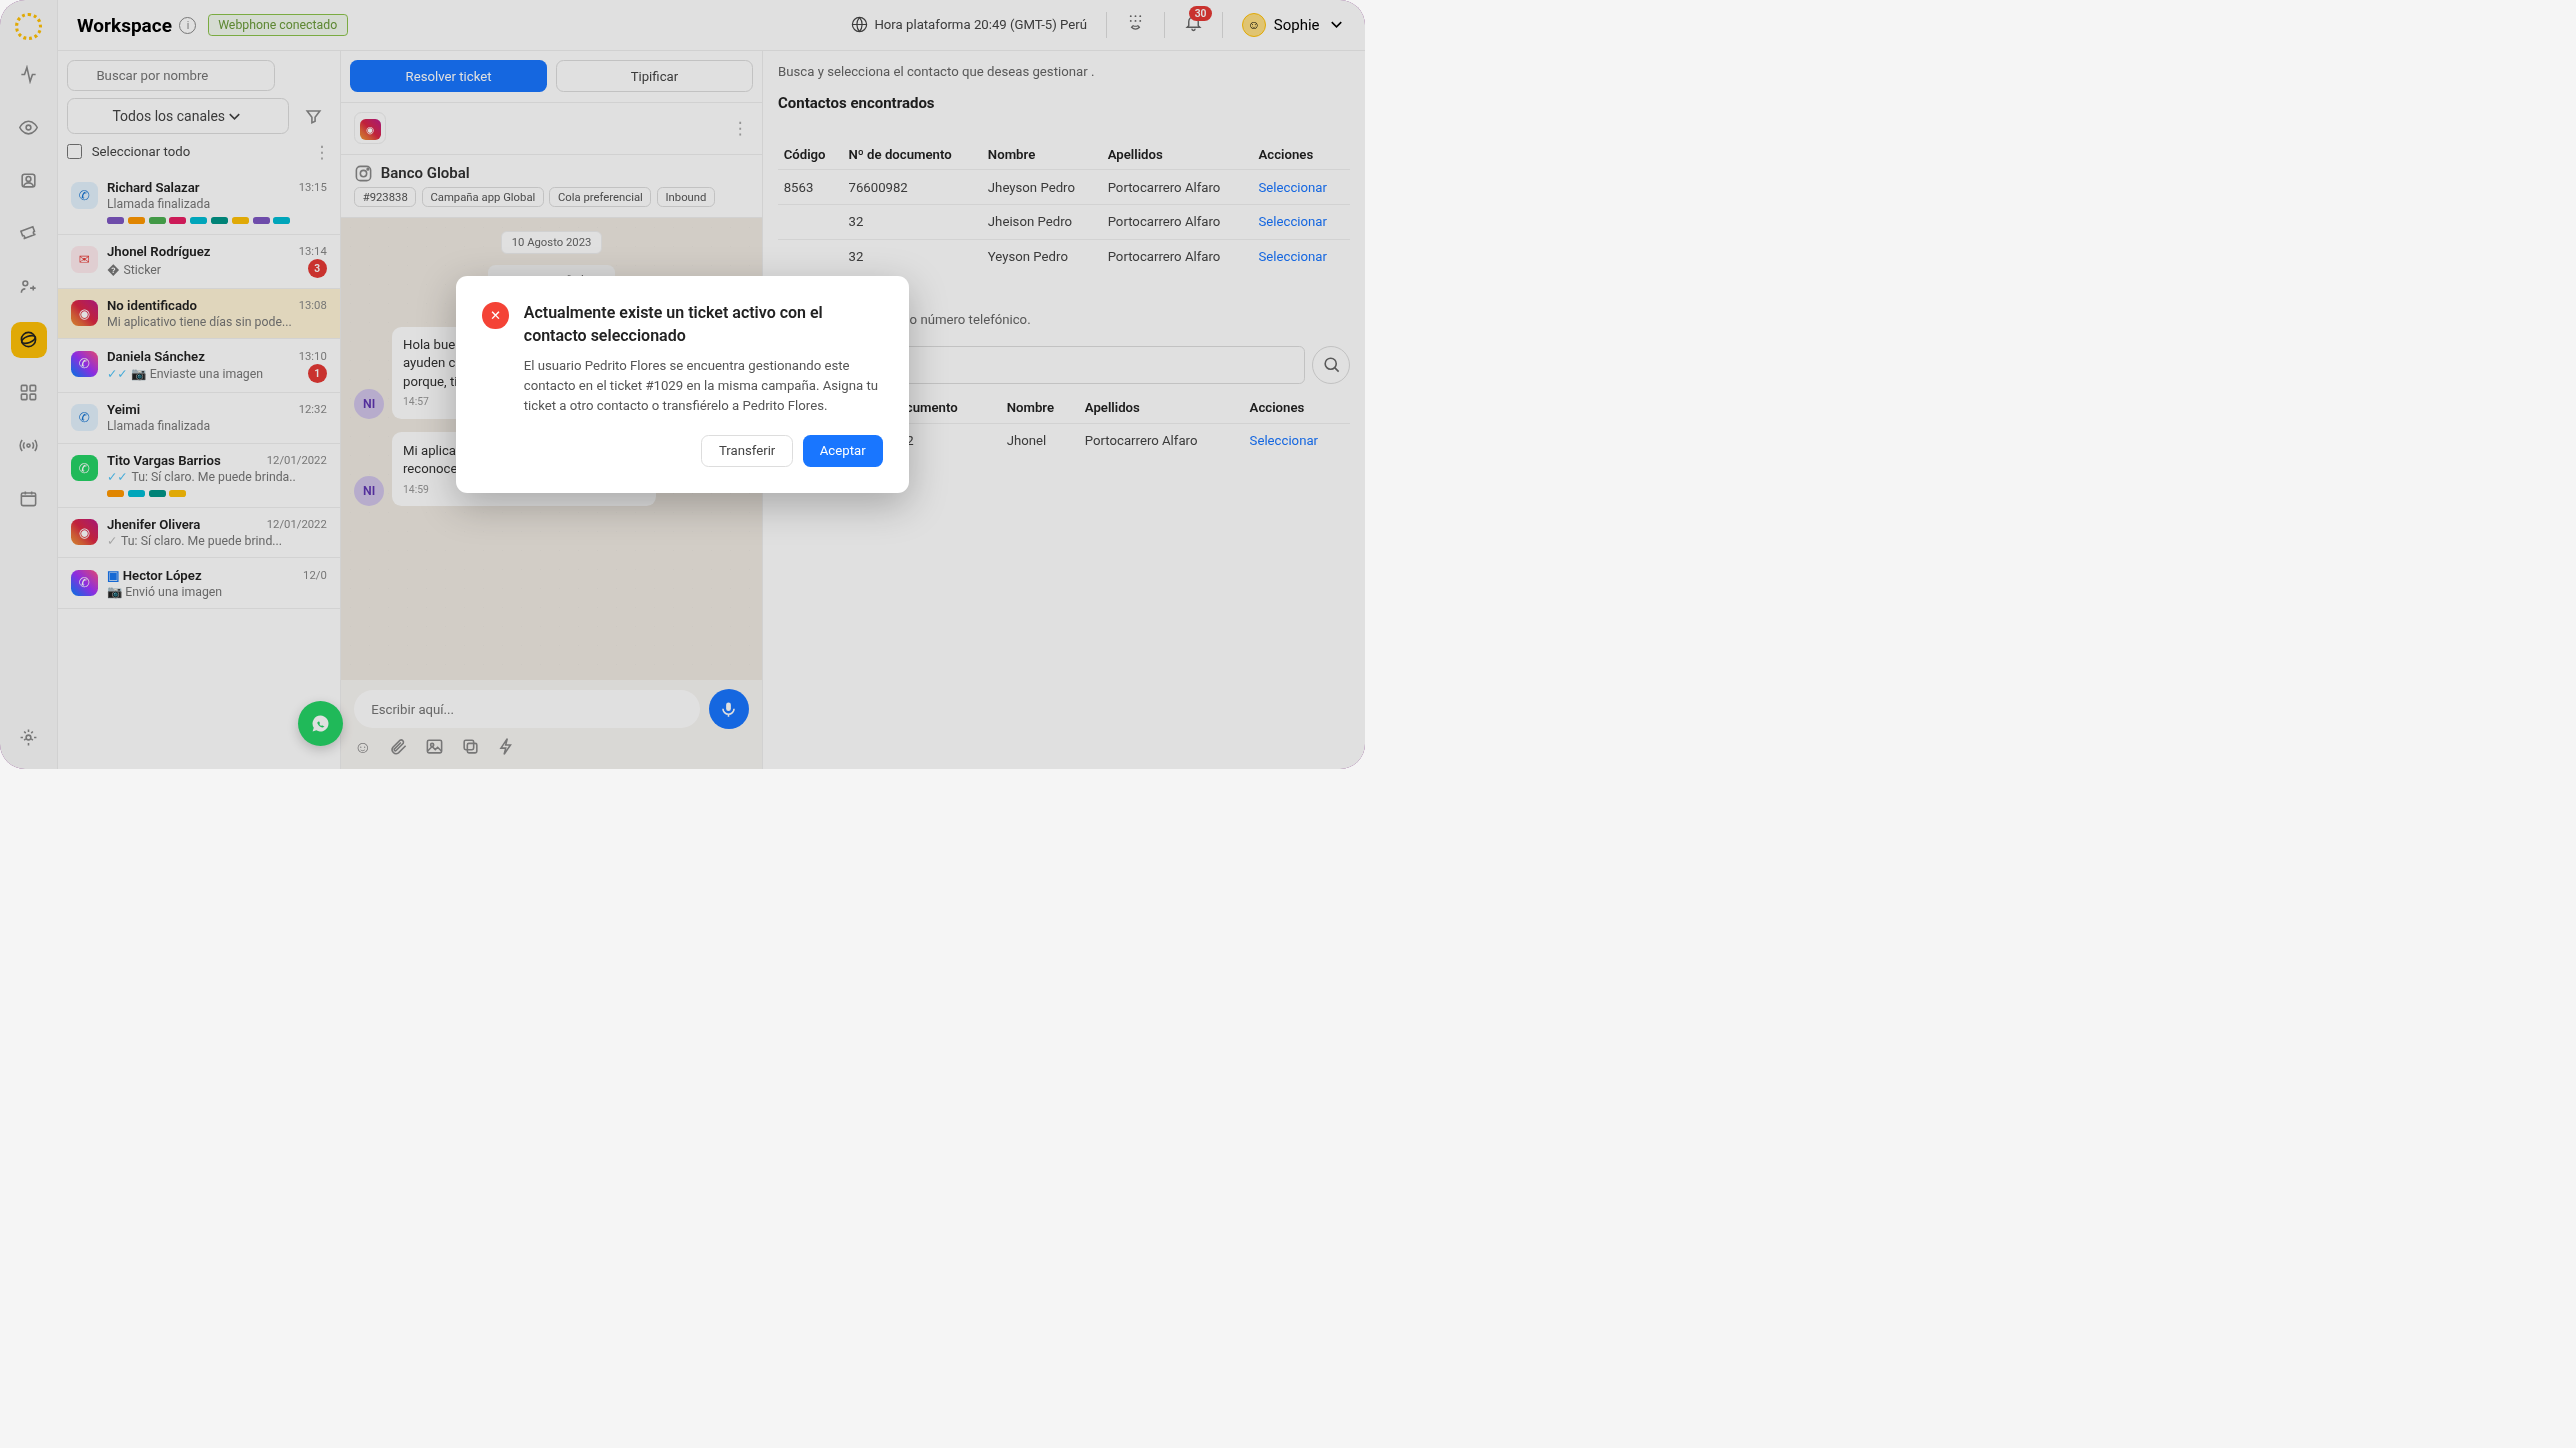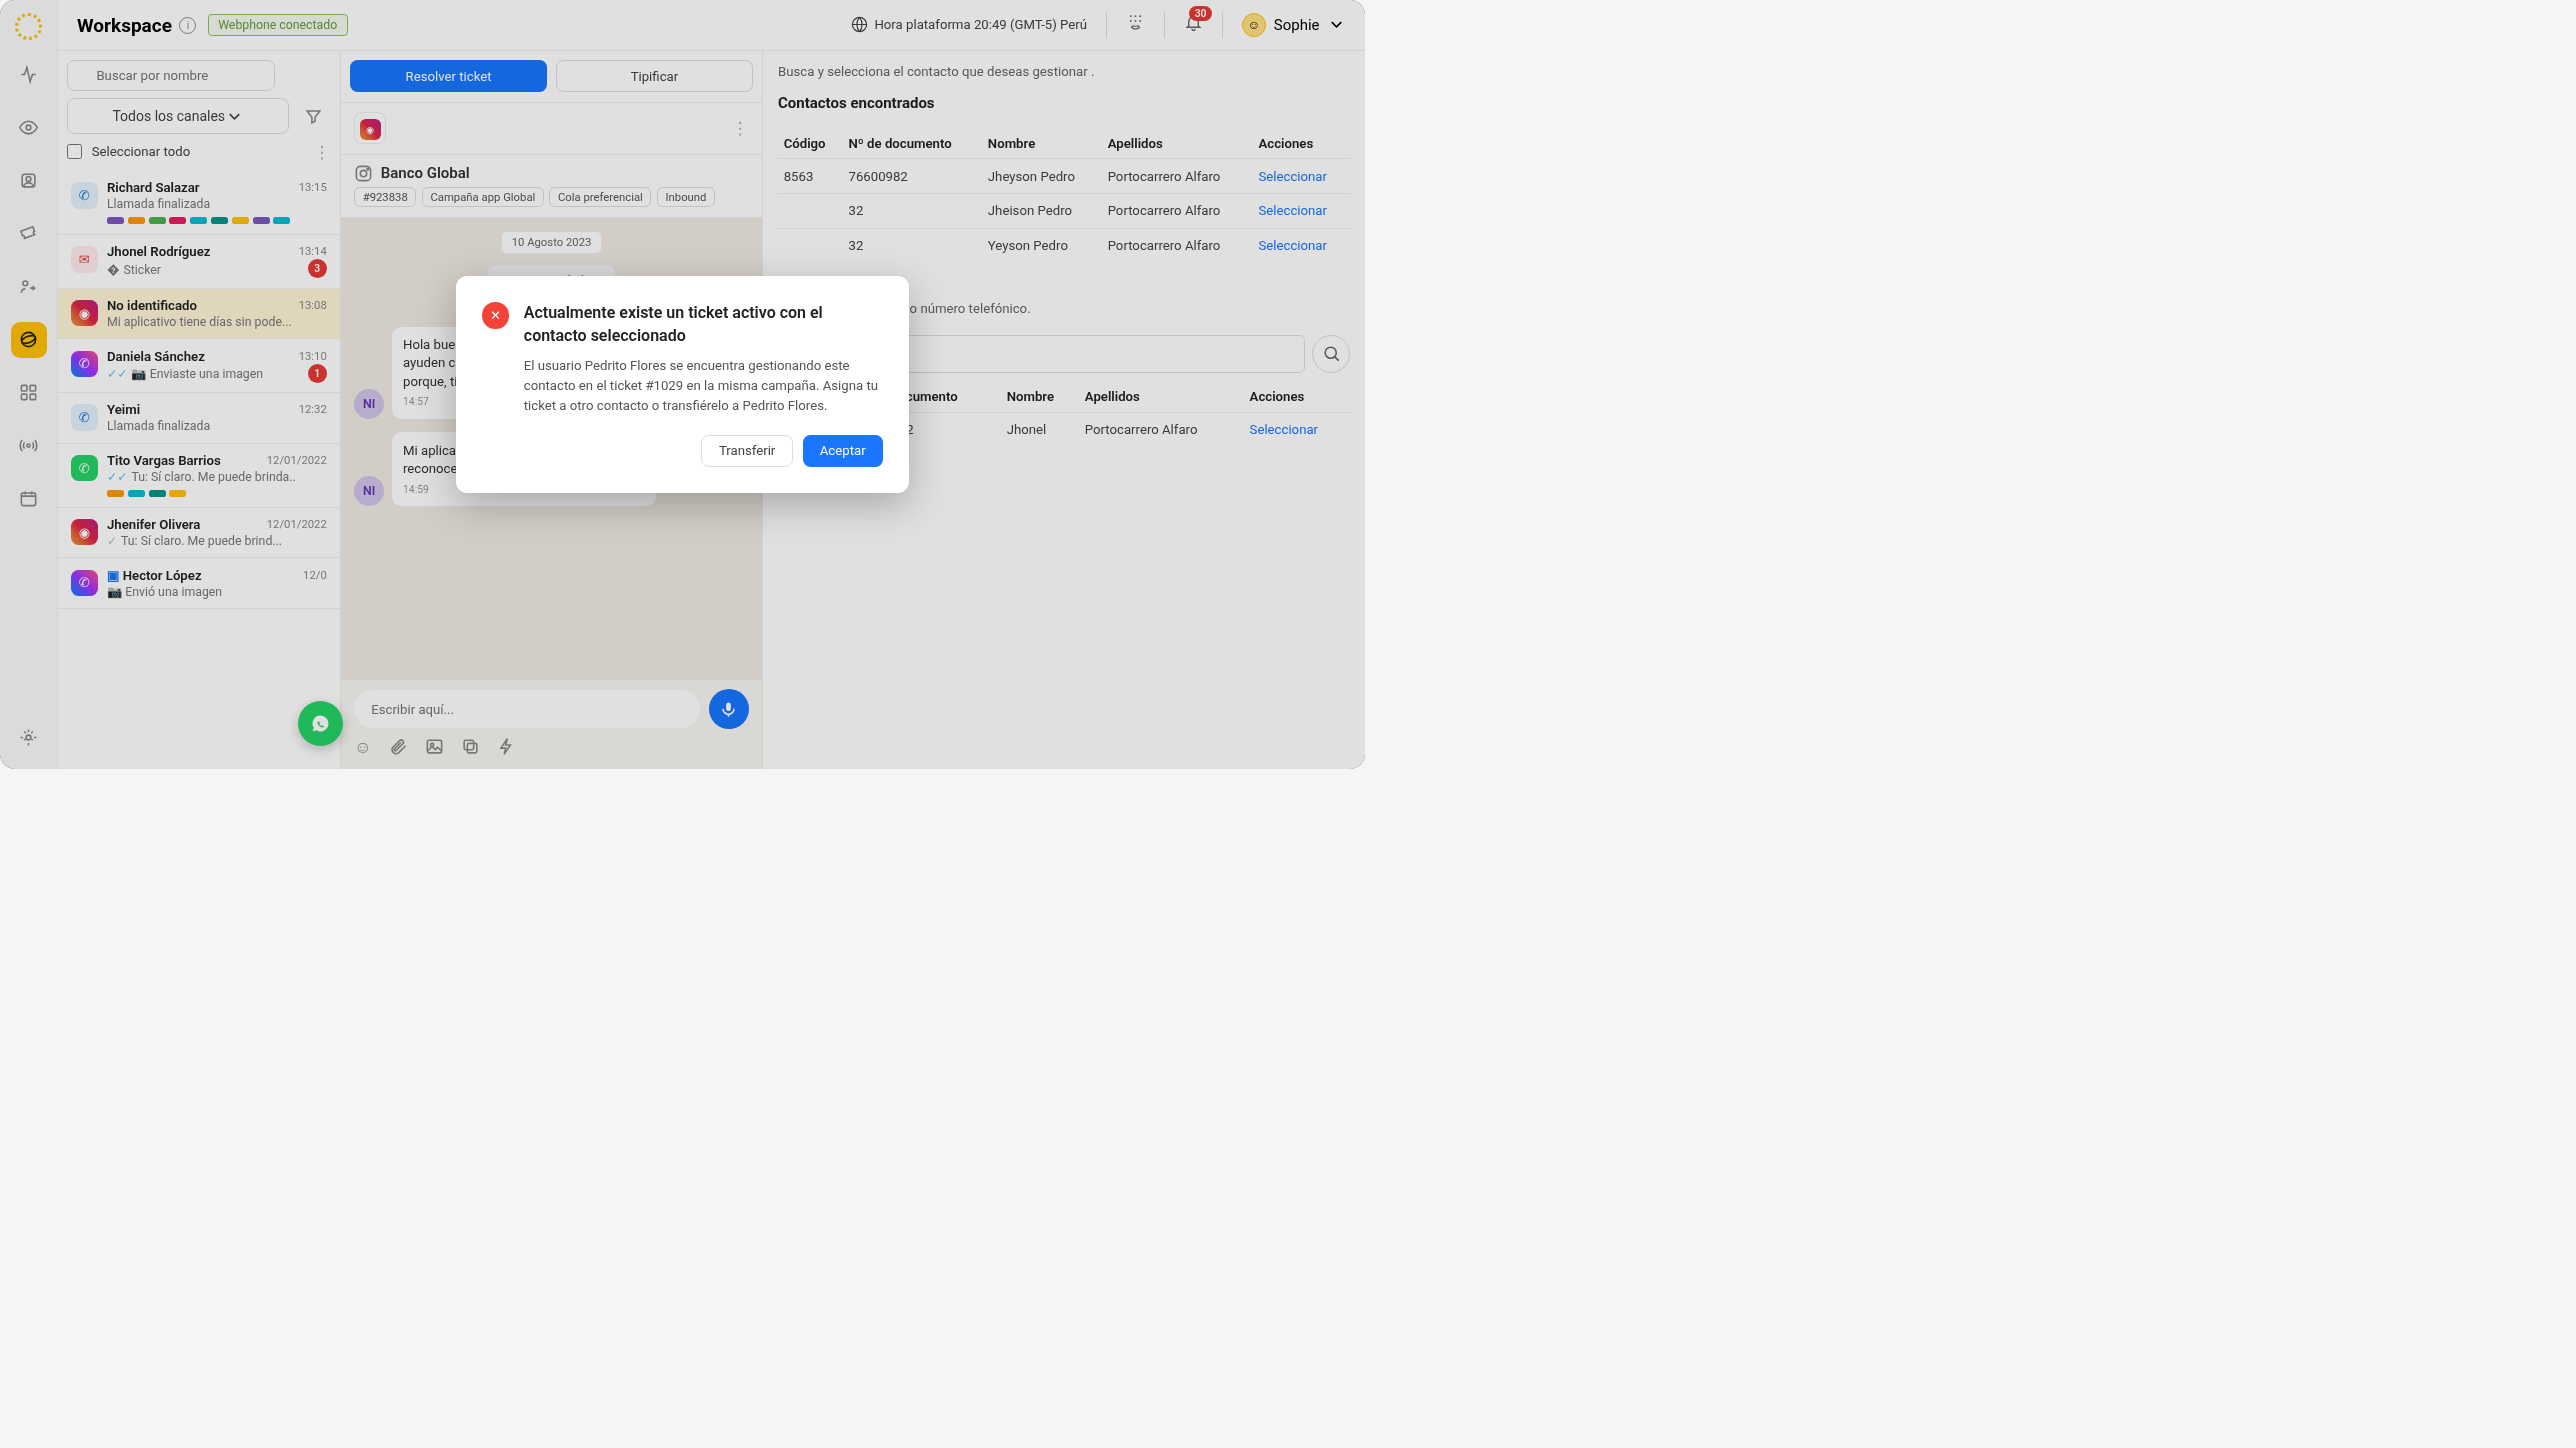--- a/index.html
+++ b/index.html
@@ -1,17 +1,17 @@
 <!DOCTYPE html>
 <html style="font-size:15px"><head>
 <meta charset="utf-8">
 <style>
 *{box-sizing:border-box;margin:0;padding:0;font-family:-apple-system,BlinkMacSystemFont,"Segoe UI",Roboto,sans-serif}
 body{background:#f5f5f5;width:1365px;height:769px;overflow:hidden;position:relative}
-.app{display:flex;height:100%;background:#701a75;border-radius:15px;overflow:hidden;position:relative}
+.app{display:flex;height:100%;background:#701a75;border-radius:25px;overflow:hidden;position:relative}
 .overlay{position:absolute;inset:0;background:rgba(0,0,0,.12);z-index:50;pointer-events:none}
 
 
 .nav-rail{width:58px;background:#fafafa;border-right:0.9px solid #eee;display:flex;flex-direction:column;align-items:center;padding:13.2px 0;gap:17px}
 .nav-logo{width:26.4px;height:26.4px;border:3.8px dotted #ffc107;border-radius:50%}
 .nav-icon{width:36px;height:36px;display:flex;align-items:center;justify-content:center;border-radius:9.4px;color:#888;cursor:pointer}
 .nav-icon.active{background:#ffc107;color:#222}
 .nav-spacer{flex:1}
 
 
@@ -84,21 +84,21 @@
 .mic-btn{width:40px;height:40px;border-radius:50%;background:#1976ff;color:#fff;display:flex;align-items:center;justify-content:center}
 .input-icons{display:flex;gap:17px;color:#888;font-size:17px}
 
 
 .contact-panel{flex:1;margin-top:51px;display:flex;flex-direction:column;background:#fff}
 .contact-tabs{display:flex;border-bottom:0.9px solid #eee}
 .contact-tab{flex:1;text-align:center;padding:13.2px;font-size:14px;cursor:pointer;color:#666}
 .contact-tab.active{color:#1976ff;border-bottom:1.9px solid #1976ff;font-weight:500}
 .contact-body{padding:13.2px 15px;overflow-y:auto;flex:1}
 .contact-hint{font-size:13.2px;color:#666;margin-bottom:15px}
-.contact-h2{font-size:15px;font-weight:700;margin-bottom:16px;color:#222}
+.contact-h2{font-size:15px;font-weight:700;margin-bottom:27px;color:#222}
 .contact-table{width:100%;border-collapse:collapse;font-size:13.2px}
 .contact-table th{text-align:left;padding:7.5px 5.7px;font-weight:600;color:#222;font-size:13.2px}
 .contact-table td{padding:9.4px 5.7px;color:#444;border-top:0.9px solid #f0f0f0}
 .link-select{color:#1976ff;cursor:pointer}
 .search-contact-row{display:flex;gap:7.5px;margin:19px 0 9.4px}
 .search-contact{flex:1;border:0.9px solid #ddd;border-radius:5.7px;padding:9.4px;font-size:13.2px}
 .search-btn{width:38px;height:38px;border:0.9px solid #ddd;border-radius:50%;display:flex;align-items:center;justify-content:center;color:#666}
 
 
 .modal-backdrop{position:absolute;inset:0;z-index:100;display:flex;align-items:center;justify-content:center}

